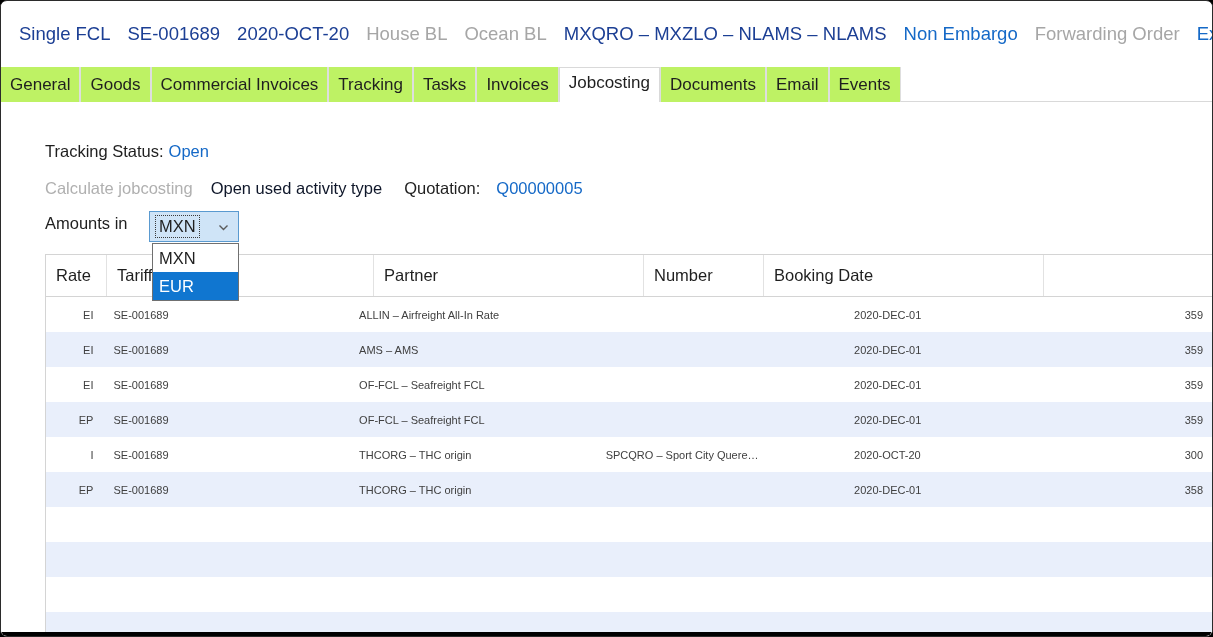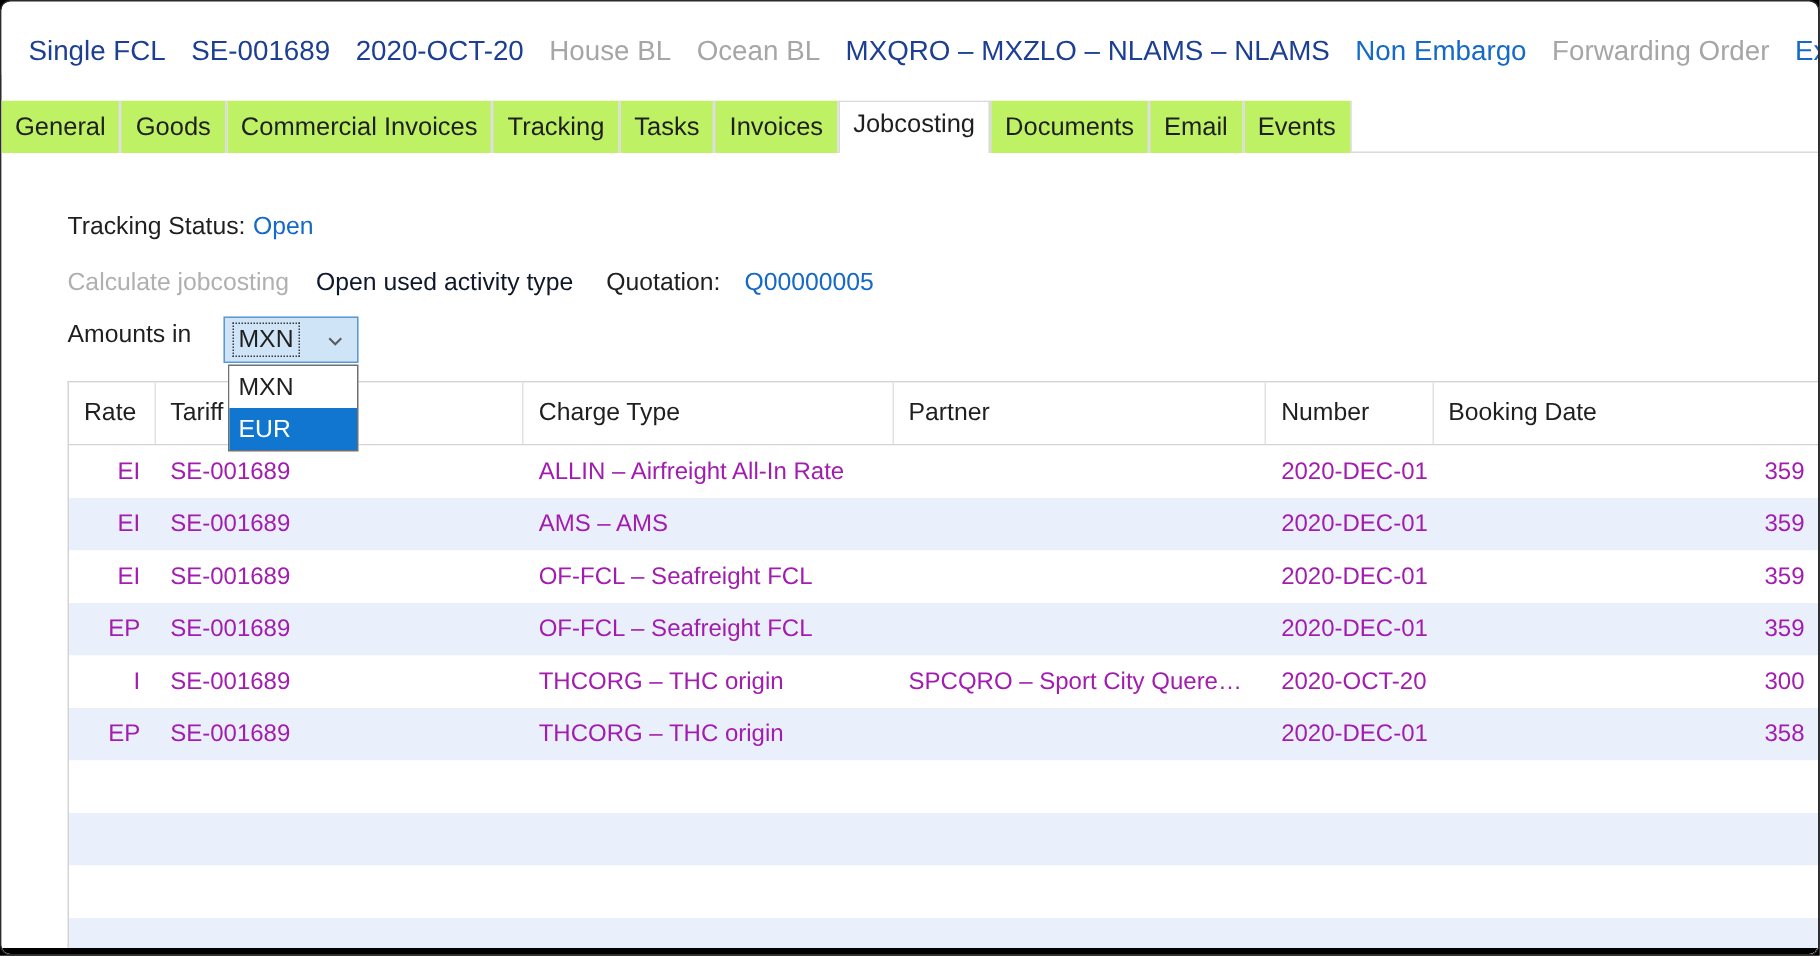--- a/index.html
+++ b/index.html
@@ -243,22 +243,22 @@
     overflow: hidden;
   }
   .grid-row {
     display: flex;
     height: 35px;
     box-sizing: border-box;
     background: #ffffff;
   }
   .grid-row.alt { background: #e9effb; }
   .gc {
-    font-size: 16px;
-    color: #a21caf;
+    font-size: 11px;
+    color: #404040;
     display: flex;
     align-items: center;
     padding: 0 10px;
     box-sizing: border-box;
     white-space: nowrap;
     overflow: hidden;
   }
   .gc.right { justify-content: flex-end; }
 
   
@@ -315,21 +315,20 @@
       <div class="combo-list" id="combo-list">
           <div class="combo-option">MXN</div>
           <div class="combo-option selected">EUR</div>
         </div>
     </div>
 
     <div class="grid">
       <div class="grid-head" id="grid-head">
           <div class="gh col-type">Rate</div>
           <div class="gh col-tariff">Tariff</div>
-          <div class="gh col-charge">Charge Type</div>
           <div class="gh col-partner">Partner</div>
           <div class="gh col-number">Number</div>
           <div class="gh col-date">Booking Date</div>
         </div>
       <div id="grid-body">
           <div class="grid-row">
             <div class="gc col-type right">EI</div>
             <div class="gc col-tariff">SE-001689</div>
             <div class="gc col-charge">ALLIN – Airfreight All-In Rate</div>
             <div class="gc col-partner"></div>

